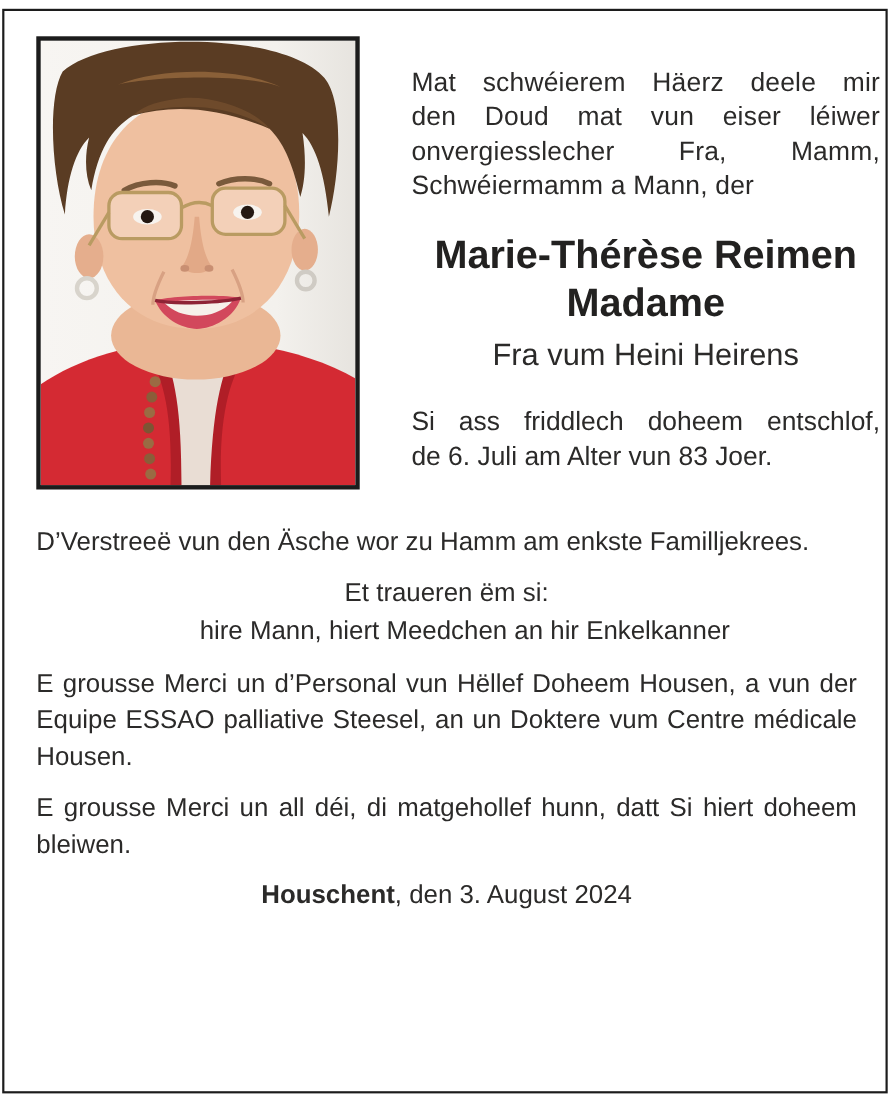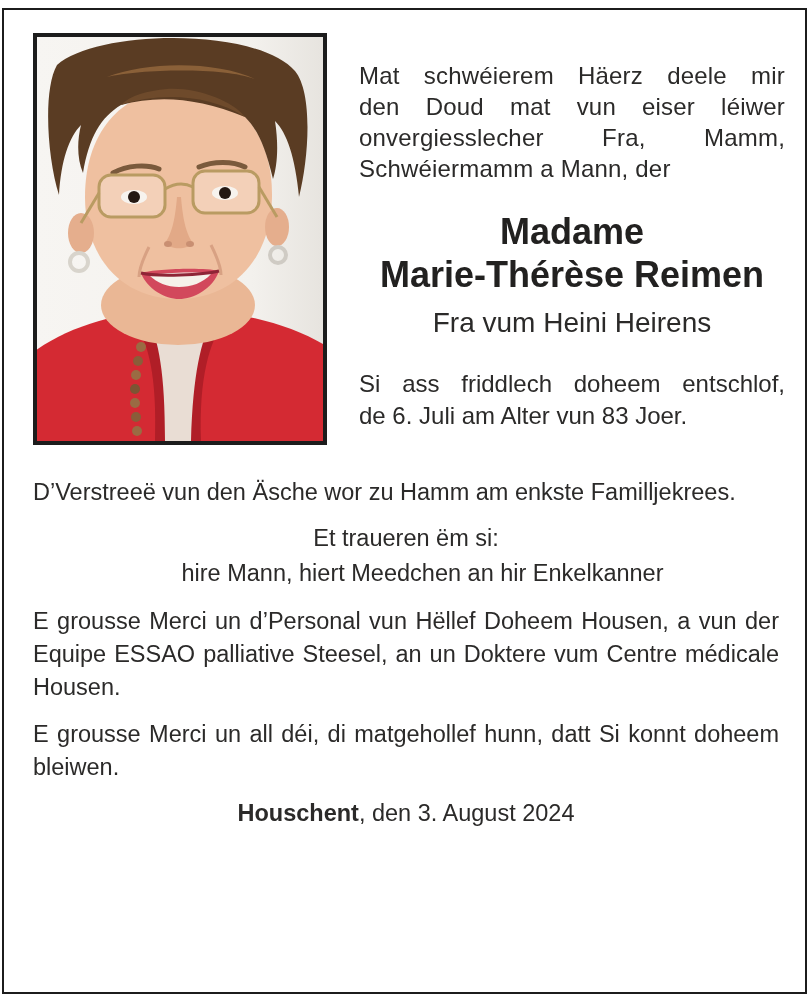--- a/index.html
+++ b/index.html
@@ -21,21 +21,21 @@
     position: absolute;
     left: 29px; top: 23px;
     width: 294px; height: 412px;
     border: 4px solid #1c1c1c;
     background: #f6f4f1;
     overflow: hidden;
   }
   .photo svg { display: block; width: 100%; height: 100%; }
   .right-col {
     position: absolute;
-    left: 355px; top: 50px;
+    left: 370px; top: 50px;
     width: 426px;
   }
   .intro { font-size: 24px; line-height: 31px; letter-spacing: 0.2px; }
   .intro .jline { text-align: justify; text-align-last: justify; }
   .intro .lline { text-align: left; }
   .title-block { margin-top: 26px; text-align: center; }
   .title-line { font-size: 36px; line-height: 43px; font-weight: 700; color: #222120; }
   .subtitle { margin-top: 13px; text-align: center; font-size: 28px; line-height: 28px; }
   .death { margin-top: 31px; font-size: 24px; line-height: 32px; }
   .death .jline { text-align: justify; text-align-last: justify; }
@@ -132,32 +132,32 @@
   </div>
 
   <div class="right-col">
     <div class="intro">
       <div class="jline">Mat schwéierem Häerz deele mir</div>
       <div class="jline">den Doud mat vun eiser léiwer</div>
       <div class="jline">onvergiesslecher Fra, Mamm,</div>
       <div class="lline">Schwéiermamm a Mann, der</div>
     </div>
     <div class="title-block">
+      <div class="title-line">Marie-Thérèse Reimen</div>
       <div class="title-line">Madame</div>
-      <div class="title-line">Marie-Thérèse Reimen</div>
     </div>
     <div class="subtitle">Fra vum Heini Heirens</div>
     <div class="death">
       <div class="jline">Si ass friddlech doheem entschlof,</div>
       <div class="lline">de 6. Juli am Alter vun 83 Joer.</div>
     </div>
   </div>
 
   <div class="body-block">
     <p>D’Verstreeë vun den Äsche wor zu Hamm am enkste Famillje­krees.</p>
     <p class="nojust mourners-label">Et traueren ëm si:</p>
     <p class="nojust mourners-line">hire Mann, hiert Meedchen an hir Enkelkanner</p>
     <p class="merci-1">E grousse Merci un d’Personal vun Hëllef Doheem Housen, a vun der Equipe ESSAO palliative Steesel, an un Doktere vum Centre médicale Housen.</p>
-    <p>E grousse Merci un all déi, di matgehollef hunn, datt Si konnt doheem bleiwen.</p>
+    <p>E grousse Merci un all déi, di matgehollef hunn, datt Si hiert doheem bleiwen.</p>
     <p class="nojust dateline"><span class="place">Houschent</span><span>, den 3. August 2024</span></p>
   </div>
 
 </div>
 
 </body></html>

